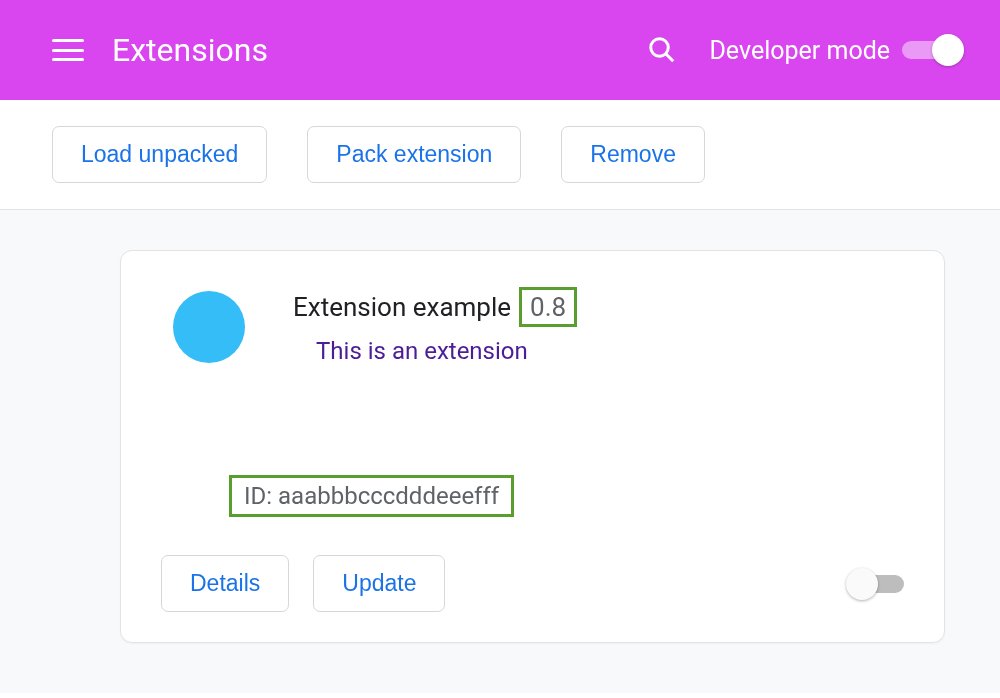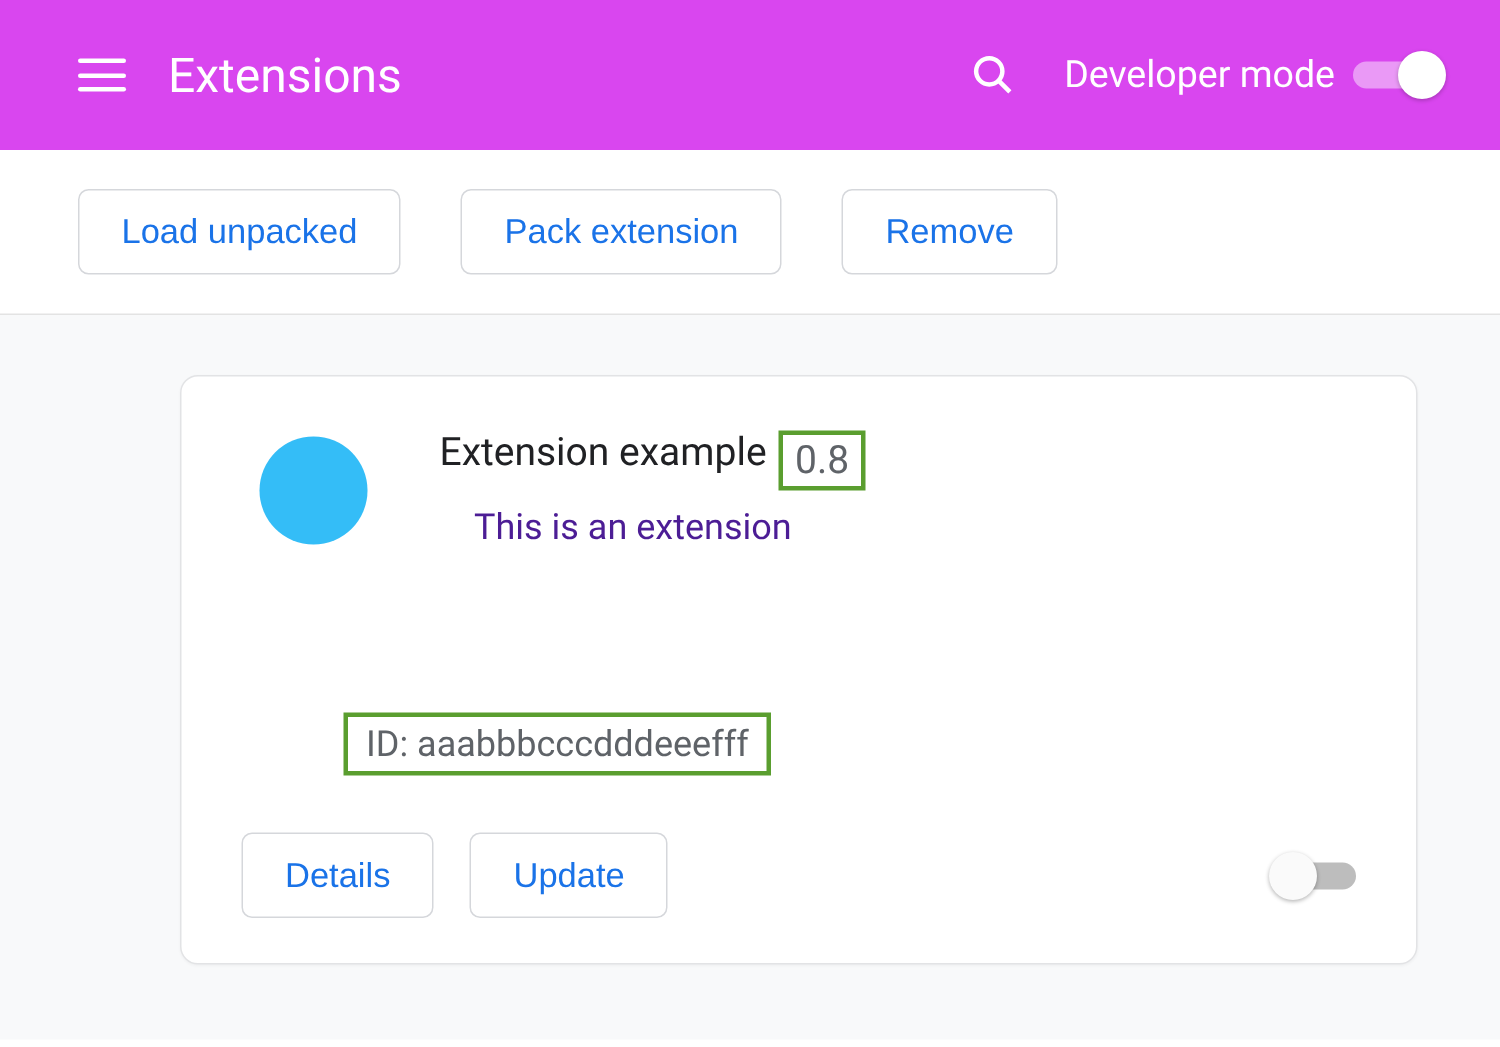--- a/index.html
+++ b/index.html
@@ -108,20 +108,21 @@
       height: 72px;
       background: #34bdf7;
       border-radius: 50%;
       margin-left: 12px;
       margin-top: 6px;
       flex-shrink: 0;
     }
     .ext-info { flex: 1; padding-top: 2px; }
     .ext-title-row {
       display: flex;
+      align-items: center;
       gap: 8px;
       margin-bottom: 10px;
     }
     .ext-name {
       font-size: 26px;
       color: #202124;
       font-weight: 400;
     }
     .highlight-box {
       border: 3px solid #5a9e2f;

